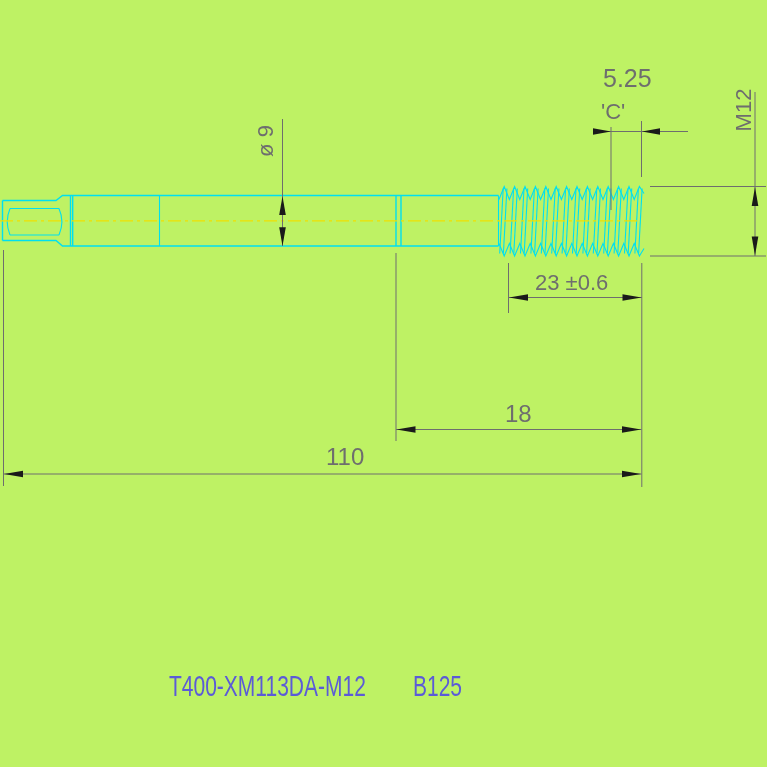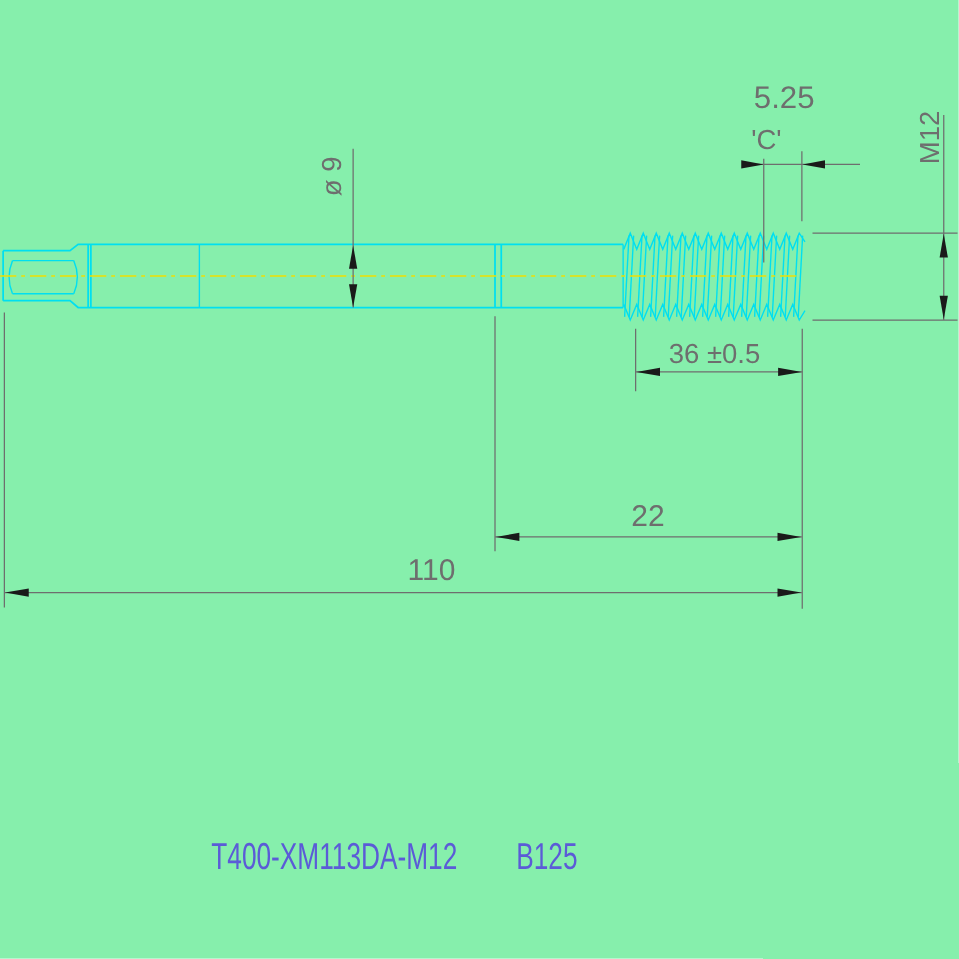--- a/index.html
+++ b/index.html
@@ -1,17 +1,17 @@
 <!DOCTYPE html>
 <html><head>
 <meta charset="utf-8">
 <style>
   html,body{margin:0;padding:0;background:#ffffff;}
   .stage{
-    position:relative;width:767px;height:767px;background:#86efac;
+    position:relative;width:767px;height:767px;background:#bef264;
     font-family:"Liberation Sans", sans-serif;overflow:hidden;
   }
   svg{position:absolute;left:0;top:0;}
   .cyan{stroke:var(--part-line);fill:none;stroke-width:1.4;}
   .cyan.thin{stroke-width:1.1;}
   .center{stroke:var(--centerline);fill:none;stroke-width:1.2;
           stroke-dasharray:13 4 3 4;}
   .dim{stroke:var(--dimension);fill:none;stroke-width:1;}
   .arrow{fill:var(--arrow);stroke:none;}
   .dimtext{
@@ -129,23 +129,23 @@
   </svg>
 
   <div class="dimtext" style="left:603px;top:66px;font-size:25px;">5.25</div>
 
   <div class="dimtext" style="left:601px;top:101px;font-size:22px;">'C'</div>
 
   <div class="dimtext rot" style="left:704px;top:99px;width:80px;font-size:22px;">M12</div>
 
   <div class="dimtext rot" style="left:226px;top:130px;width:80px;font-size:22px;">ø 9</div>
 
-  <div class="dimtext" style="left:535px;top:272px;font-size:22px;">36 ±0.5</div>
+  <div class="dimtext" style="left:535px;top:272px;font-size:22px;">23 ±0.6</div>
 
-  <div class="dimtext" style="left:505px;top:402px;font-size:24px;">22</div>
+  <div class="dimtext" style="left:505px;top:402px;font-size:24px;">18</div>
 
   <div class="dimtext" style="left:302px;top:445px;font-size:24px;margin-left:24px;">110</div>
 
   <div class="bluetext" style="left:169px;top:671px;">T400-XM113DA-M12</div>
 
   <div class="bluetext" style="left:413px;top:671px;">B125</div>
 
 </div>
 
 </body></html>

